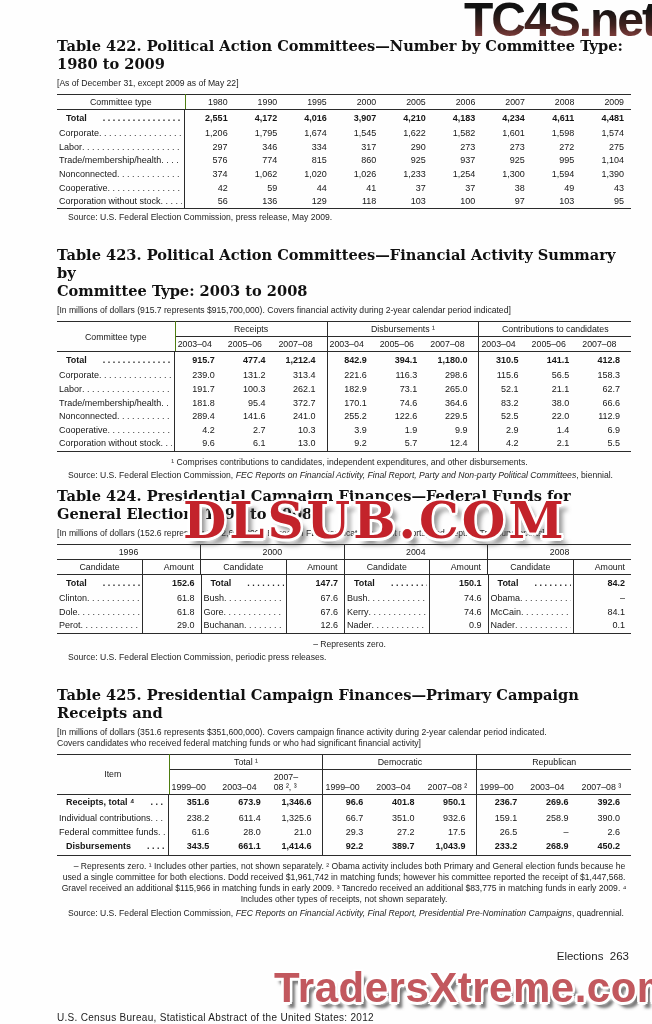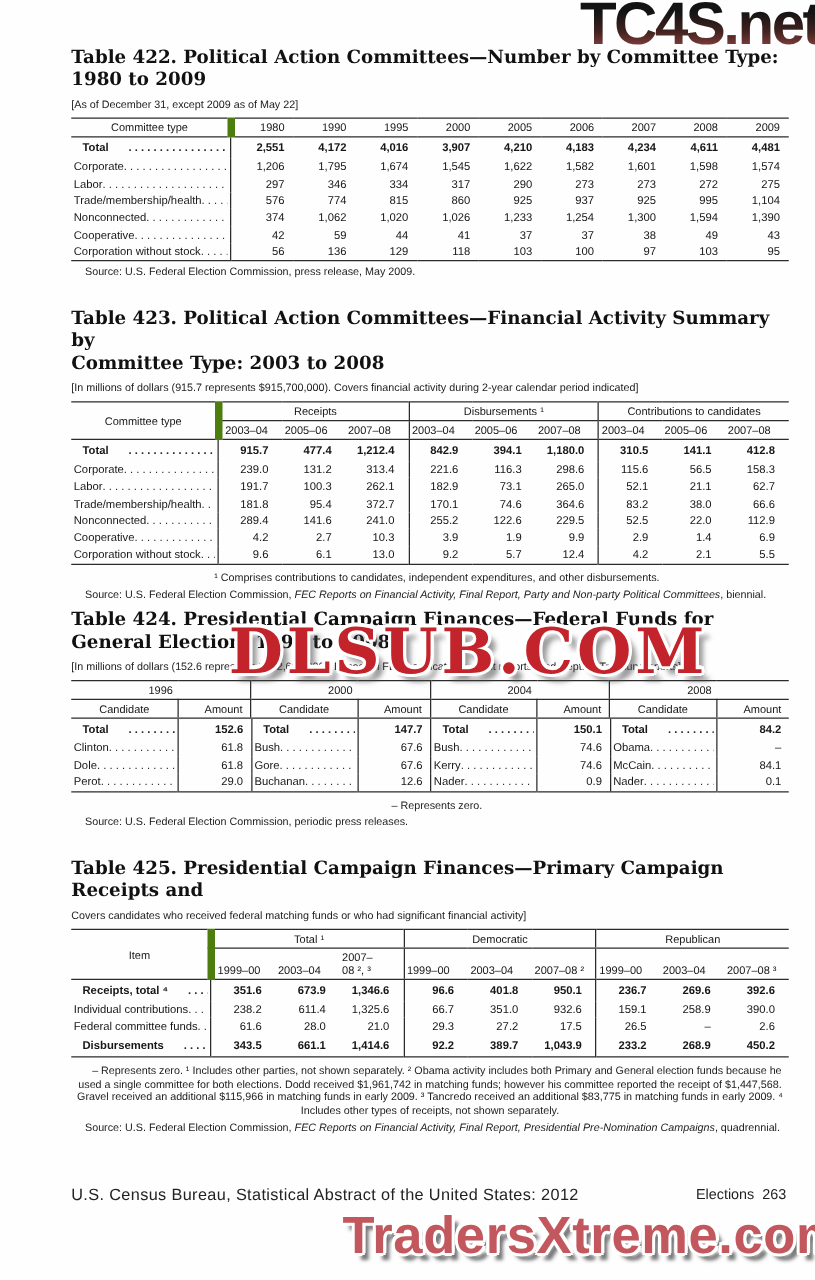--- a/index.html
+++ b/index.html
@@ -14,21 +14,21 @@
 
   .title { font-family:"DejaVu Serif","Liberation Serif",serif; font-weight:700;
            font-size:14.6px; line-height:1.24; color:#111; }
   .note  { font-size:8.6px; line-height:1.25; margin-top:5px; color:#1c1c1c; }
 
   table { border-collapse:collapse; table-layout:fixed; width:574px; margin-top:5px;
           border-top:1.5px solid #2b2b2b; border-bottom:1.6px solid #2b2b2b; }
   th { font-weight:400; font-size:8.8px; padding:2px 2px; line-height:1.15; color:#161616; }
   td { font-size:9px; padding:1.5px 2px; line-height:1.18; }
   thead th { border-bottom:1px solid #2b2b2b; }
-  .stub-h { text-align:center; vertical-align:middle; border-right:6px solid #4d7c0f; }
+  .stub-h { text-align:center; vertical-align:middle; border-right:1px solid #4d7c0f; }
   .grp { text-align:center; border-bottom:1px solid #2b2b2b; }
   .sub { text-align:left; vertical-align:bottom; }
   .yh  { text-align:right; padding-right:7px; }
   .gsep { border-left:1px solid #2b2b2b; }
   td.stub { display:flex; align-items:baseline; overflow:hidden; }
   .with-stub td.stub { border-right:1px solid #2b2b2b; }
   .lbl { white-space:nowrap; }
   .dots { flex:1; overflow:hidden; white-space:nowrap; color:#242424; }
   .dots::before { content:" . . . . . . . . . . . . . . . . . . . . . . . . . . . . . . . . . . . . . . . . . . . . . . ."; }
   td.num { text-align:right; padding-right:7px; }
@@ -37,21 +37,21 @@
   .ind { padding-left:9px;gap:16px; }
   .ch { text-align:center; }
   .ah { text-align:right; padding-right:6px; }
   td.amt { padding-right:6px; }
 
   .fn, .src { font-size:8.6px; line-height:1.26; margin:0; margin-top:3px; text-indent:11px; color:#1c1c1c; }
   .fn:first-of-type { margin-top:5px;text-align:center; }
   .src i { font-style:italic; }
 
   #pageLabel { position:absolute; right:23px; top:950px; font-size:11.5px; white-space:pre; color:#1f1f1f; }
-  #footerSrc { position:absolute; left:57px; top:948px; font-size:13px; letter-spacing:0.3px; color:#222; }
+  #footerSrc { position:absolute; left:57px; top:1012px; font-size:10px; letter-spacing:0.3px; color:#222; }
 
   
   #wmTop { position:absolute; top:-5px; right:-4px; z-index:6;
            font-weight:700; font-size:48px; line-height:1.05; letter-spacing:-2px;
            background:linear-gradient(180deg,#131313 28%,#40221f 60%,#9c4a49 95%);
            -webkit-background-clip:text; background-clip:text; color:transparent; }
   #wmMid { position:absolute; left:183px; top:479px; z-index:6;
            font-family:"DejaVu Serif","Liberation Serif",serif; font-weight:700;
            font-size:50px; line-height:1.05; letter-spacing:3px; color:#c3232b;
            text-shadow:-2.5px 0 0 #fff, 2.5px 0 0 #fff, 0 -2.5px 0 #fff, 0 2.5px 0 #fff,
@@ -488,20 +488,21 @@
   </table>
   <p class="fn">– Represents zero.</p>
   <p class="src">Source: U.S. Federal Election Commission, periodic press releases.</p>
 </div>
 
 <div class="sec" id="sec425">
   <div class="title">
     <div>Table 425. Presidential Campaign Finances—Primary Campaign Receipts and</div>
   </div>
   <div class="note">
+    <div>[In millions of dollars (351.6 represents $351,600,000). Covers campaign finance activity during 2-year calendar period indicated.</div>
     <div>Covers candidates who received federal matching funds or who had significant financial activity]</div>
   </div>
   <table class="with-stub t9">
     <colgroup>
       <col style="width:112px">
       <col style="width:51.3px">
         <col style="width:51.3px">
         <col style="width:51.3px">
       <col style="width:51.3px">
         <col style="width:51.3px">

